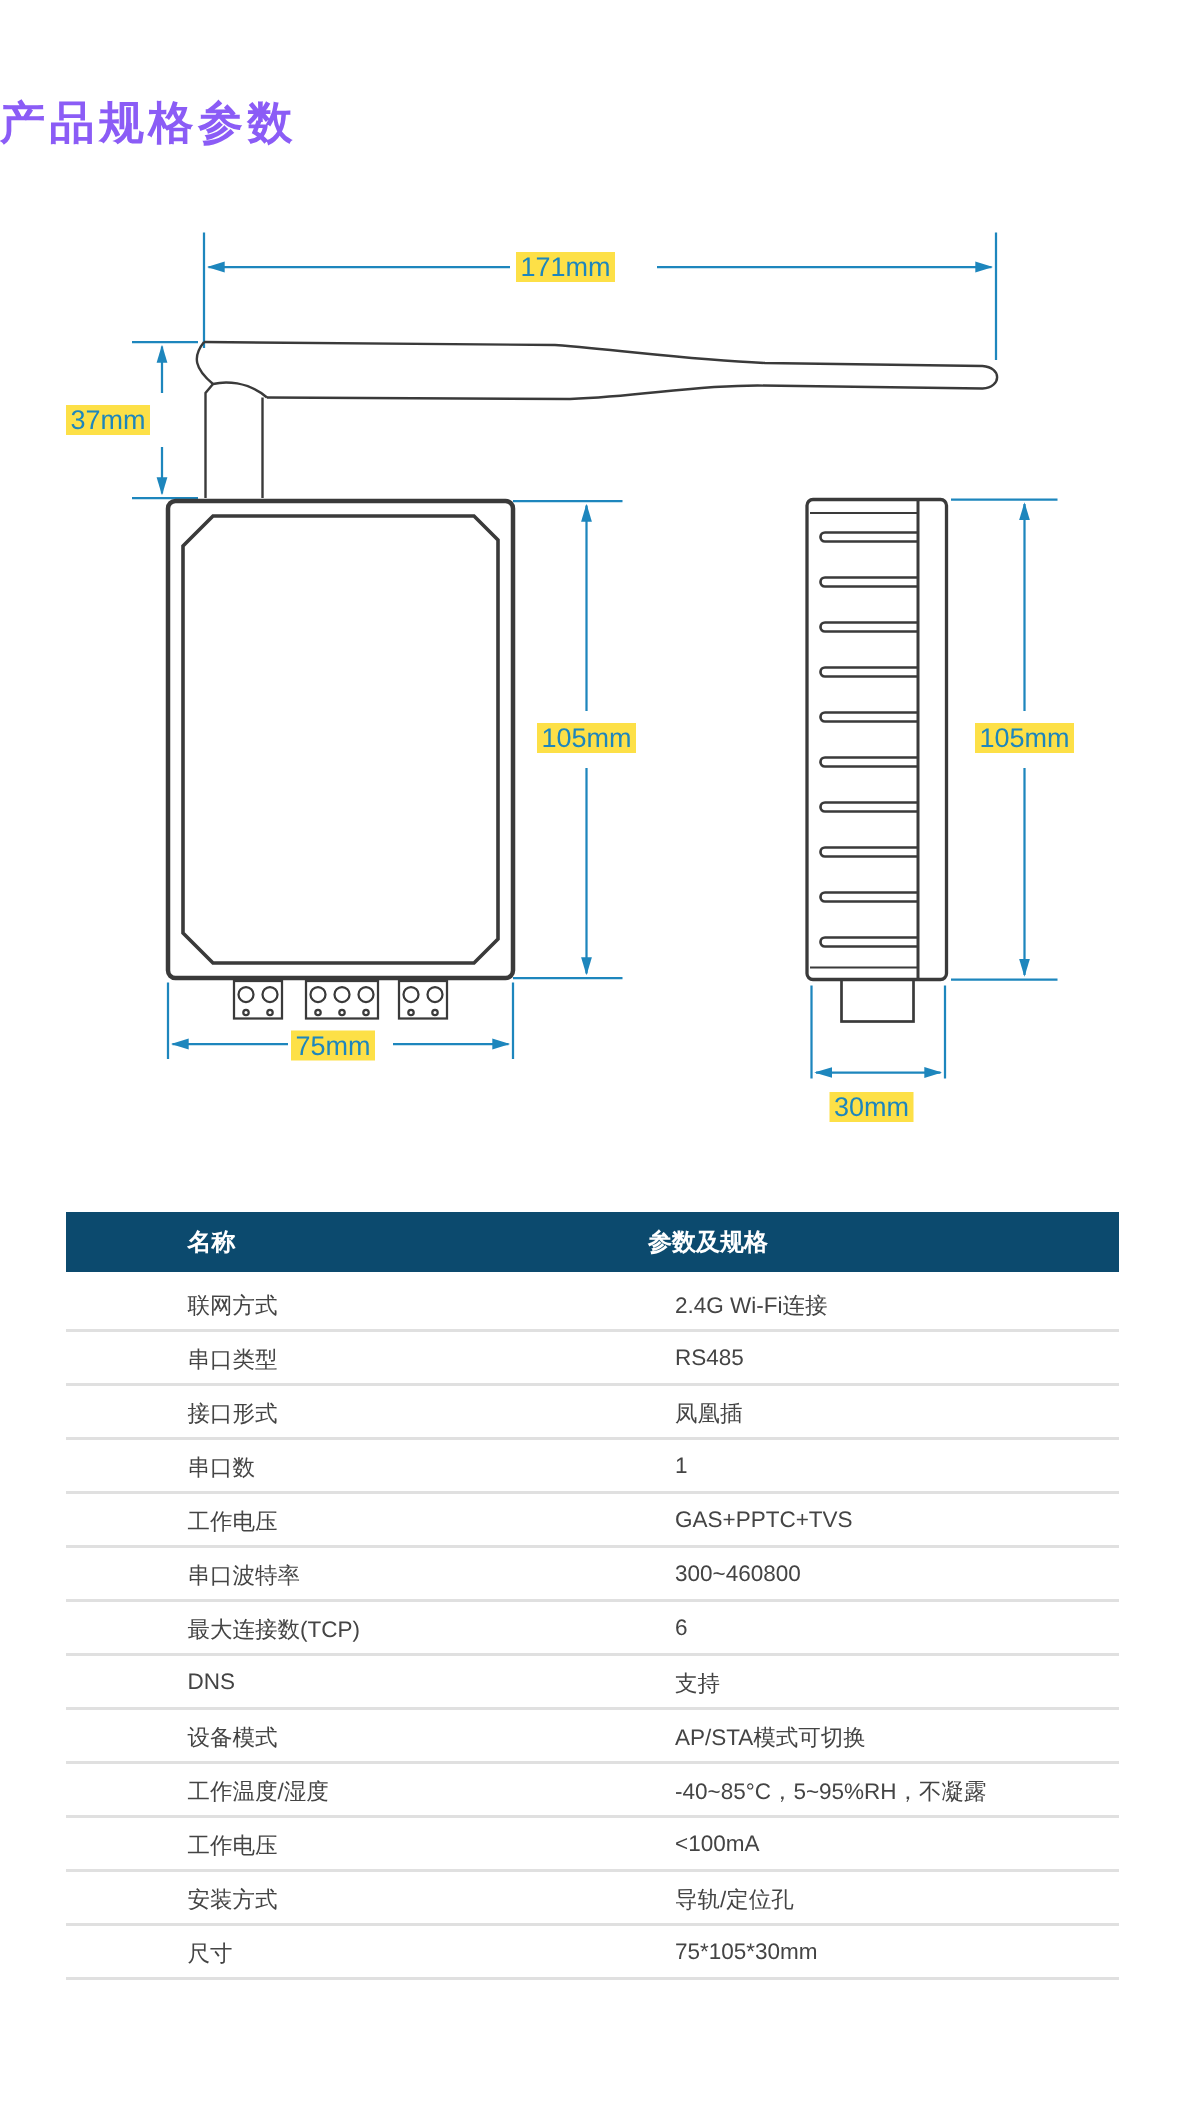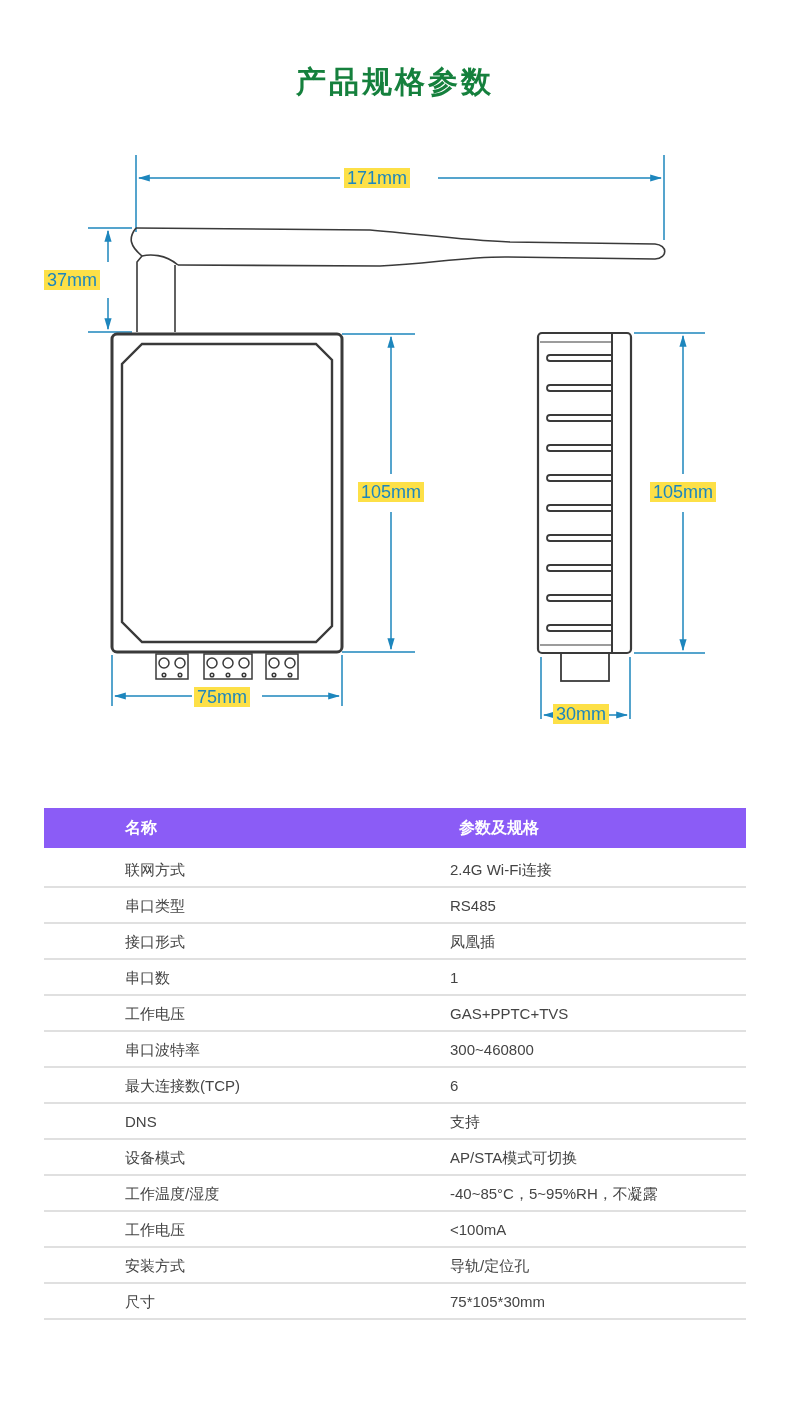--- a/index.html
+++ b/index.html
@@ -1,41 +1,41 @@
 <!DOCTYPE html>
 <html><head>
   <meta charset="utf-8">
   <style>
     * { margin: 0; padding: 0; box-sizing: border-box; }
     html, body { width: 790px; height: 1407px; background: #ffffff; overflow: hidden; }
     body { position: relative; font-family: "DejaVu Sans", "Liberation Sans", sans-serif; color: #333; }
 
     .page-title {
       position: absolute; left: 0; top: 62px; width: 790px;
-      text-align: center; font-size: 30px; font-weight: bold;
-      color: #15803d; letter-spacing: 3px;
+      text-align: left; font-size: 30px; font-weight: bold;
+      color: #8b5cf6; letter-spacing: 3px;
     }
 
     .diagram { position: absolute; left: 0; top: 0; width: 790px; height: 800px; }
     .diagram svg { position: absolute; left: 0; top: 0; }
     .dim-label {
       position: absolute; font-family: "Liberation Sans", sans-serif;
       font-size: 18px; color: #1d86bd; background: #fde047; padding: 0 3px;
       white-space: nowrap; line-height: 20px;
     }
 
     .spec-table {
       position: absolute; left: 44px; top: 808px; width: 702px;
     }
     .spec-header {
-      height: 40px; background: #8b5cf6; display: flex; align-items: center;
+      height: 40px; background: #0c4a6e; display: flex; align-items: center;
       color: #fff; font-weight: bold; font-size: 16px;
     }
     .spec-header .col-name { position: absolute; left: 81px; }
-    .spec-header .col-value { position: absolute; left: 415px; }
+    .spec-header .col-value { position: absolute; left: 388px; }
     .spec-row {
       position: relative; height: 36px; border-bottom: 2px solid #e0e0e0;
       display: flex; align-items: center; font-size: 15px; color: #444;
       font-family: "Liberation Sans", "DejaVu Sans", sans-serif;
     }
     .spec-row .cell-name { position: absolute; left: 81px; top: 9px; }
     .spec-row .cell-value { position: absolute; left: 406px; top: 9px; }
     .spec-row:first-of-type { margin-top: 4px; }
   </style>
 </head>
@@ -143,21 +143,21 @@
       <line x1="630" y1="657" x2="630" y2="719"></line>
       <line x1="544" y1="715" x2="627" y2="715" marker-start="url(#arr)" marker-end="url(#arr)"></line>
     </g>
   </svg>
 
   <span class="dim-label" style="left:344px; top:168px;">171mm</span>
   <span class="dim-label" style="left:44px; top:270px;">37mm</span>
   <span class="dim-label" style="left:358px; top:482px;">105mm</span>
   <span class="dim-label" style="left:194px; top:687px;">75mm</span>
   <span class="dim-label" style="left:650px; top:482px;">105mm</span>
-  <span class="dim-label" style="left:553px; top:704px;">30mm</span>
+  <span class="dim-label" style="left:553px; top:728px;">30mm</span>
 </div>
 
 <div class="spec-table">
   <div class="spec-header">
     <span class="col-name">名称</span>
     <span class="col-value">参数及规格</span>
   </div>
   <div id="spec-rows">
       <div class="spec-row">
         <span class="cell-name">联网方式</span>

